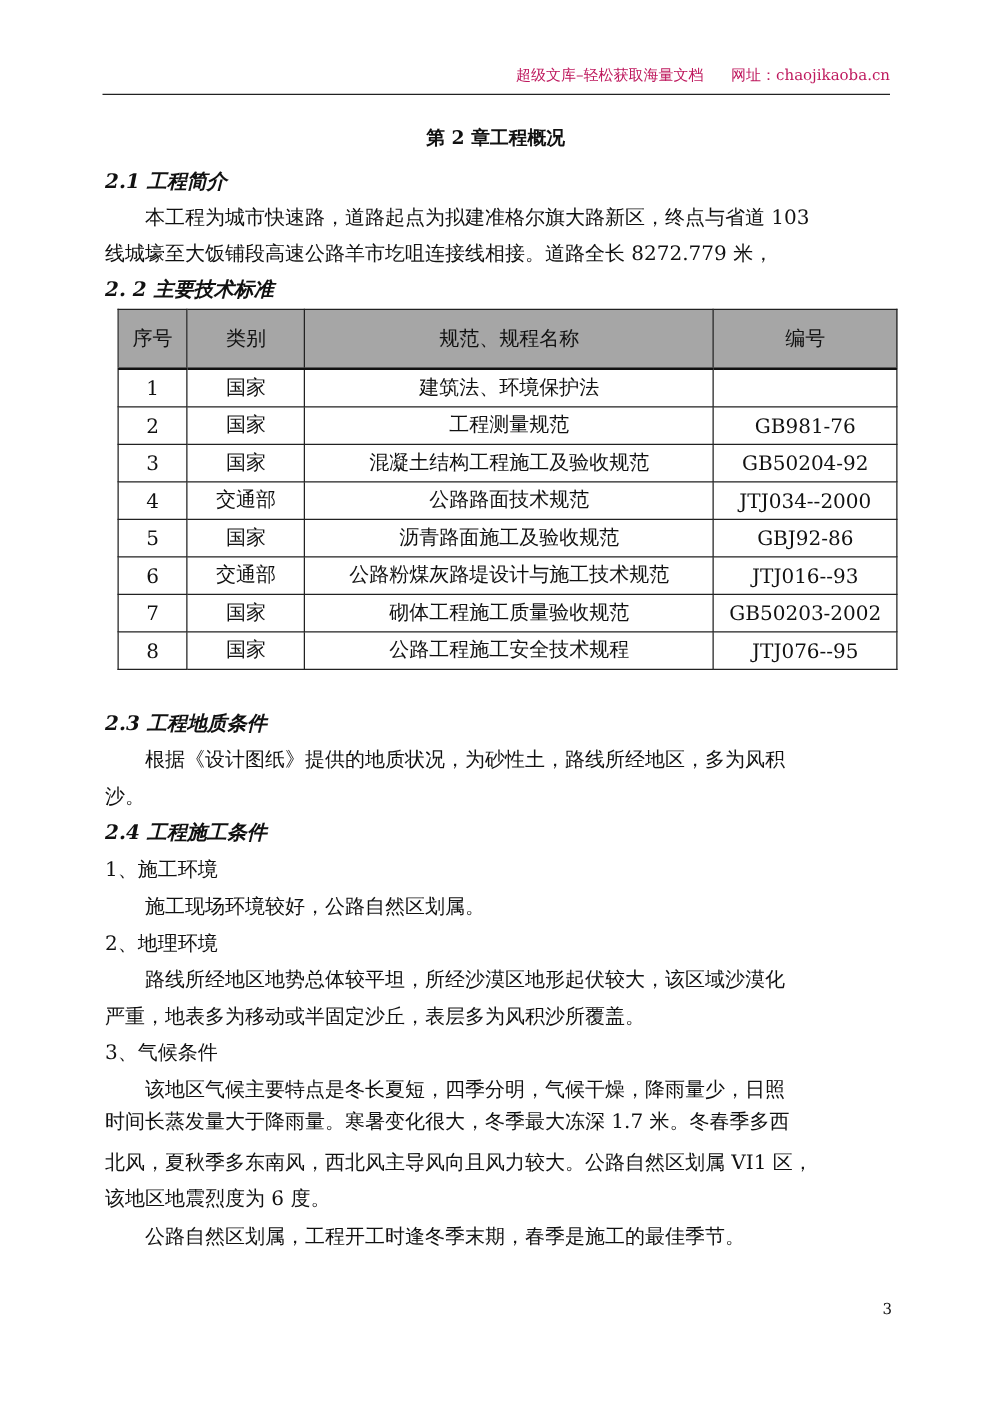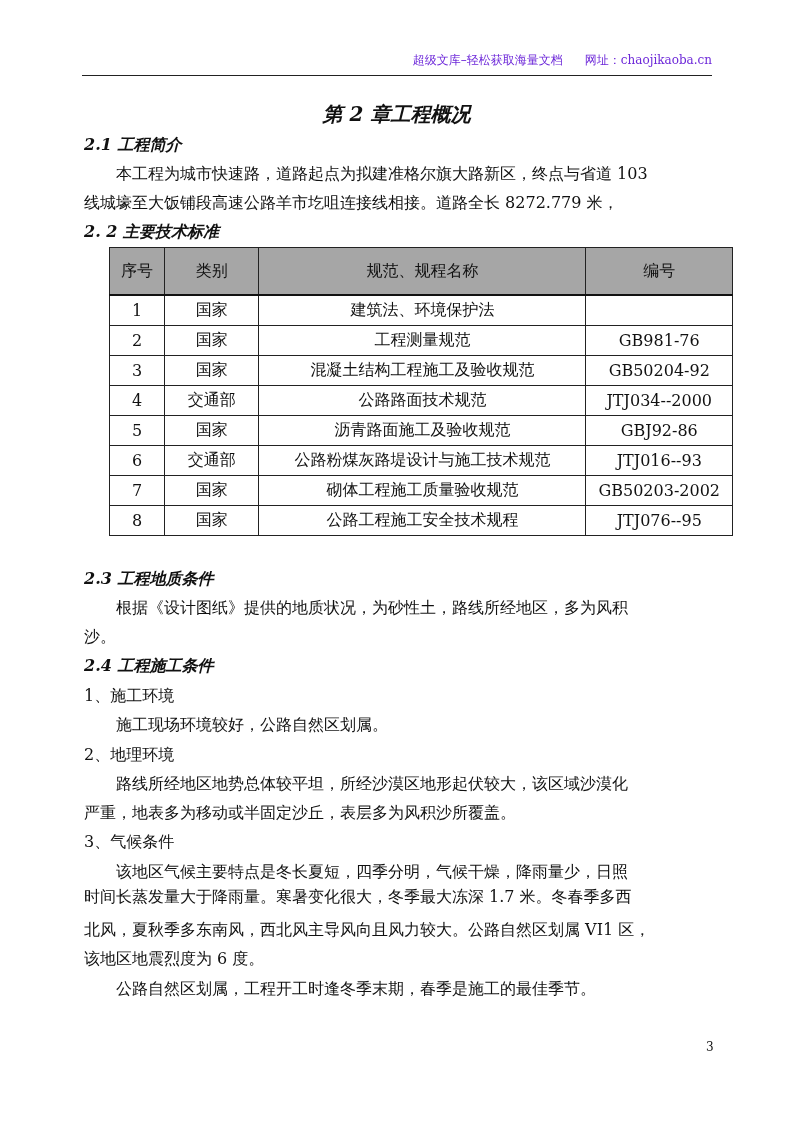--- a/index.html
+++ b/index.html
@@ -3,32 +3,32 @@
 <meta charset="utf-8">
 <style>
   html, body { margin: 0; padding: 0; background: #ffffff; }
   body {
     width: 793px; height: 1122px; position: relative; overflow: hidden;
     font-family: "DejaVu Serif", "Liberation Serif", serif;
     color: #111;
   }
   .header {
     position: absolute; left: 82px; top: 52px; width: 630px;
-    text-align: right; font-size: 12px; color: #6d28d9;
+    text-align: right; font-size: 12px; color: #be185d;
     padding-bottom: 6px; border-bottom: 1.5px solid #222;
   }
   .header .gap { display: inline-block; width: 22px; }
   .title {
     position: absolute; left: 0; width: 793px; top: 101px;
-    text-align: center; font-size: 20px; font-weight: bold; font-style: italic;
+    text-align: center; font-size: 15px; font-weight: bold;
   }
   .p { position: absolute; left: 84px; width: 640px; font-size: 16px; line-height: 29px; white-space: nowrap; }
   .h { font-weight: bold; font-style: italic; }
   table.std {
-    position: absolute; left: 109px; top: 247px; width: 624px;
+    position: absolute; left: 94px; top: 247px; width: 624px;
     border-collapse: collapse; font-size: 16px;
   }
   table.std th {
     background: #a6a6a6; font-weight: normal; height: 44px;
     border: 1px solid #222; border-bottom: 2px solid #111;
   }
   table.std td {
     height: 29px; border: 1px solid #222; text-align: center; padding: 0;
   }
   .c0 { width: 53px; } .c1 { width: 93px; } .c2 { width: 331px; } .c3 { width: 145px; }

